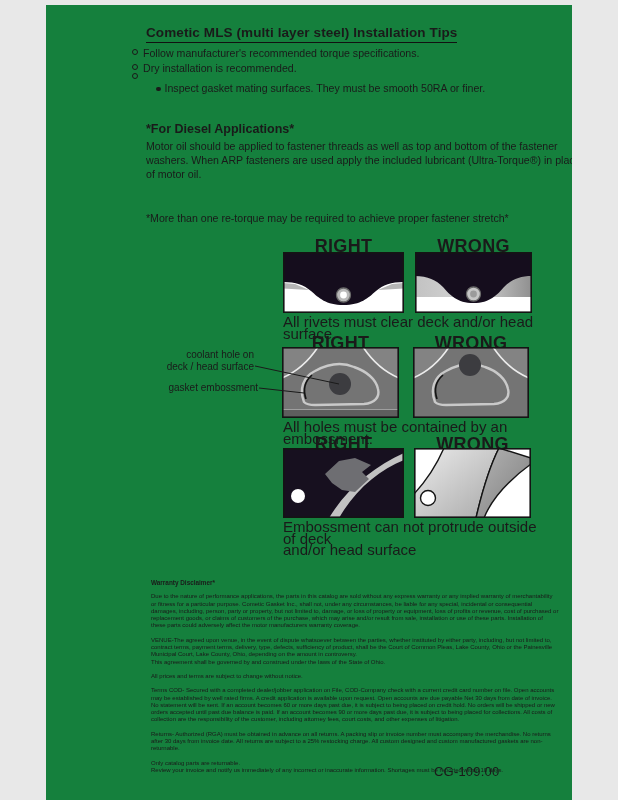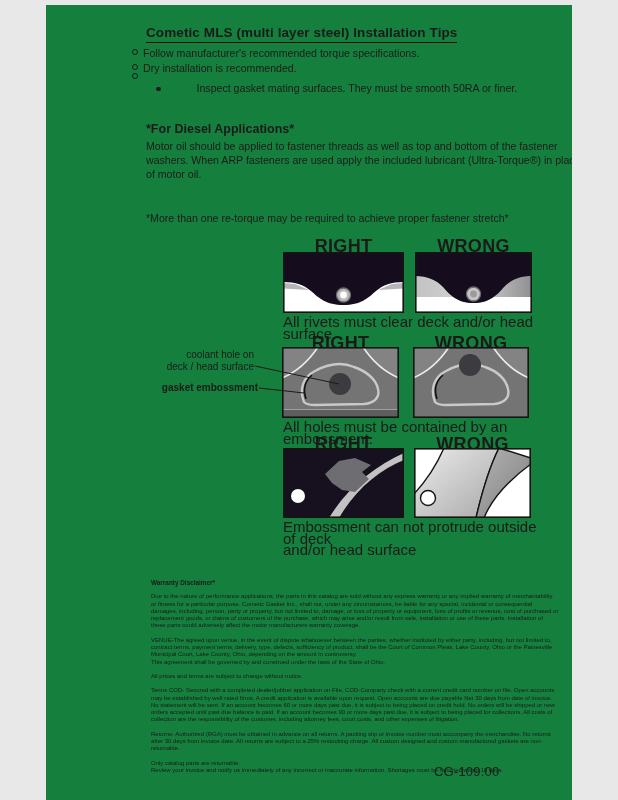--- a/index.html
+++ b/index.html
@@ -10,21 +10,21 @@
   }
   .abs{position:absolute;}
   .title{
     left:100px;top:20px;font-size:13.5px;font-weight:bold;
     border-bottom:1.6px solid #111;padding-bottom:2px;letter-spacing:.1px;
   }
   .tips-list{left:86px;top:41px;width:480px;font-size:10.6px;line-height:14.5px;}
   .tip-row{display:flex;align-items:baseline;}
   .m-circle{width:4px;height:4px;border:1px solid #1a1a1a;border-radius:50%;
     display:inline-block;flex:0 0 auto;margin-right:5px;position:relative;top:-2px;}
-  .sub{margin-left:24px;gap:32px;}
+  .sub{margin-left:24px;}
   .m-dot{width:4.5px;height:4.5px;background:#1a1a1a;border-radius:50%;
     display:inline-block;flex:0 0 auto;margin-right:4px;position:relative;top:-1px;}
   .diesel-heading{left:100px;top:117px;font-size:12.5px;font-weight:bold;}
   .body-para{left:100px;width:436px;font-size:10.6px;line-height:14px;}
   .p1{top:134px;}
   .p2{top:163px;}
   .p3{top:206px;}
   .rw-label{font-size:18px;font-weight:bold;text-align:center;letter-spacing:.3px;}
   .caption{font-size:15px;line-height:11.5px;}
   .diagram-svg{display:block;}
@@ -95,21 +95,21 @@
 
   <div class="abs caption" style="left:237px;top:311px;width:300px;">All rivets must clear deck and/or head surface.</div>
 
   <div class="abs rw-label" style="left:236px;top:328px;width:117px;">RIGHT</div>
   <div class="abs rw-label" style="left:367px;top:328px;width:116px;">WRONG</div>
 
   <div class="abs pointer-label" style="left:96px;top:344px;width:112px;">
     <div>coolant hole on</div>
     <div>deck / head surface</div>
   </div>
-  <div class="abs pointer-label" style="left:96px;top:377px;width:116px;font-weight:bold;">gasket embossment</div>
+  <div class="abs pointer-label" style="left:96px;top:377px;width:116px;">gasket embossment</div>
 
   <svg class="abs" style="left:206px;top:355px;z-index:3;" width="92" height="40" viewBox="0 0 92 40">
     <line x1="3" y1="6" x2="87" y2="24" stroke="#1a1a1a" stroke-width="1"></line>
     <line x1="7" y1="28" x2="52" y2="33" stroke="#1a1a1a" stroke-width="1"></line>
   </svg>
 
   <svg class="abs diagram-svg" style="left:236px;top:342px;" width="117" height="71" viewBox="0 0 117 71">
     <rect x="0" y="0" width="117" height="71" fill="#747474"></rect>
     <path d="M0,0 L36,0 C26,15 12,26 0,31 Z" fill="#838383"></path>
     <path d="M36,0 C26,15 12,26 0,31" fill="none" stroke="#ececec" stroke-width="1.6"></path>

